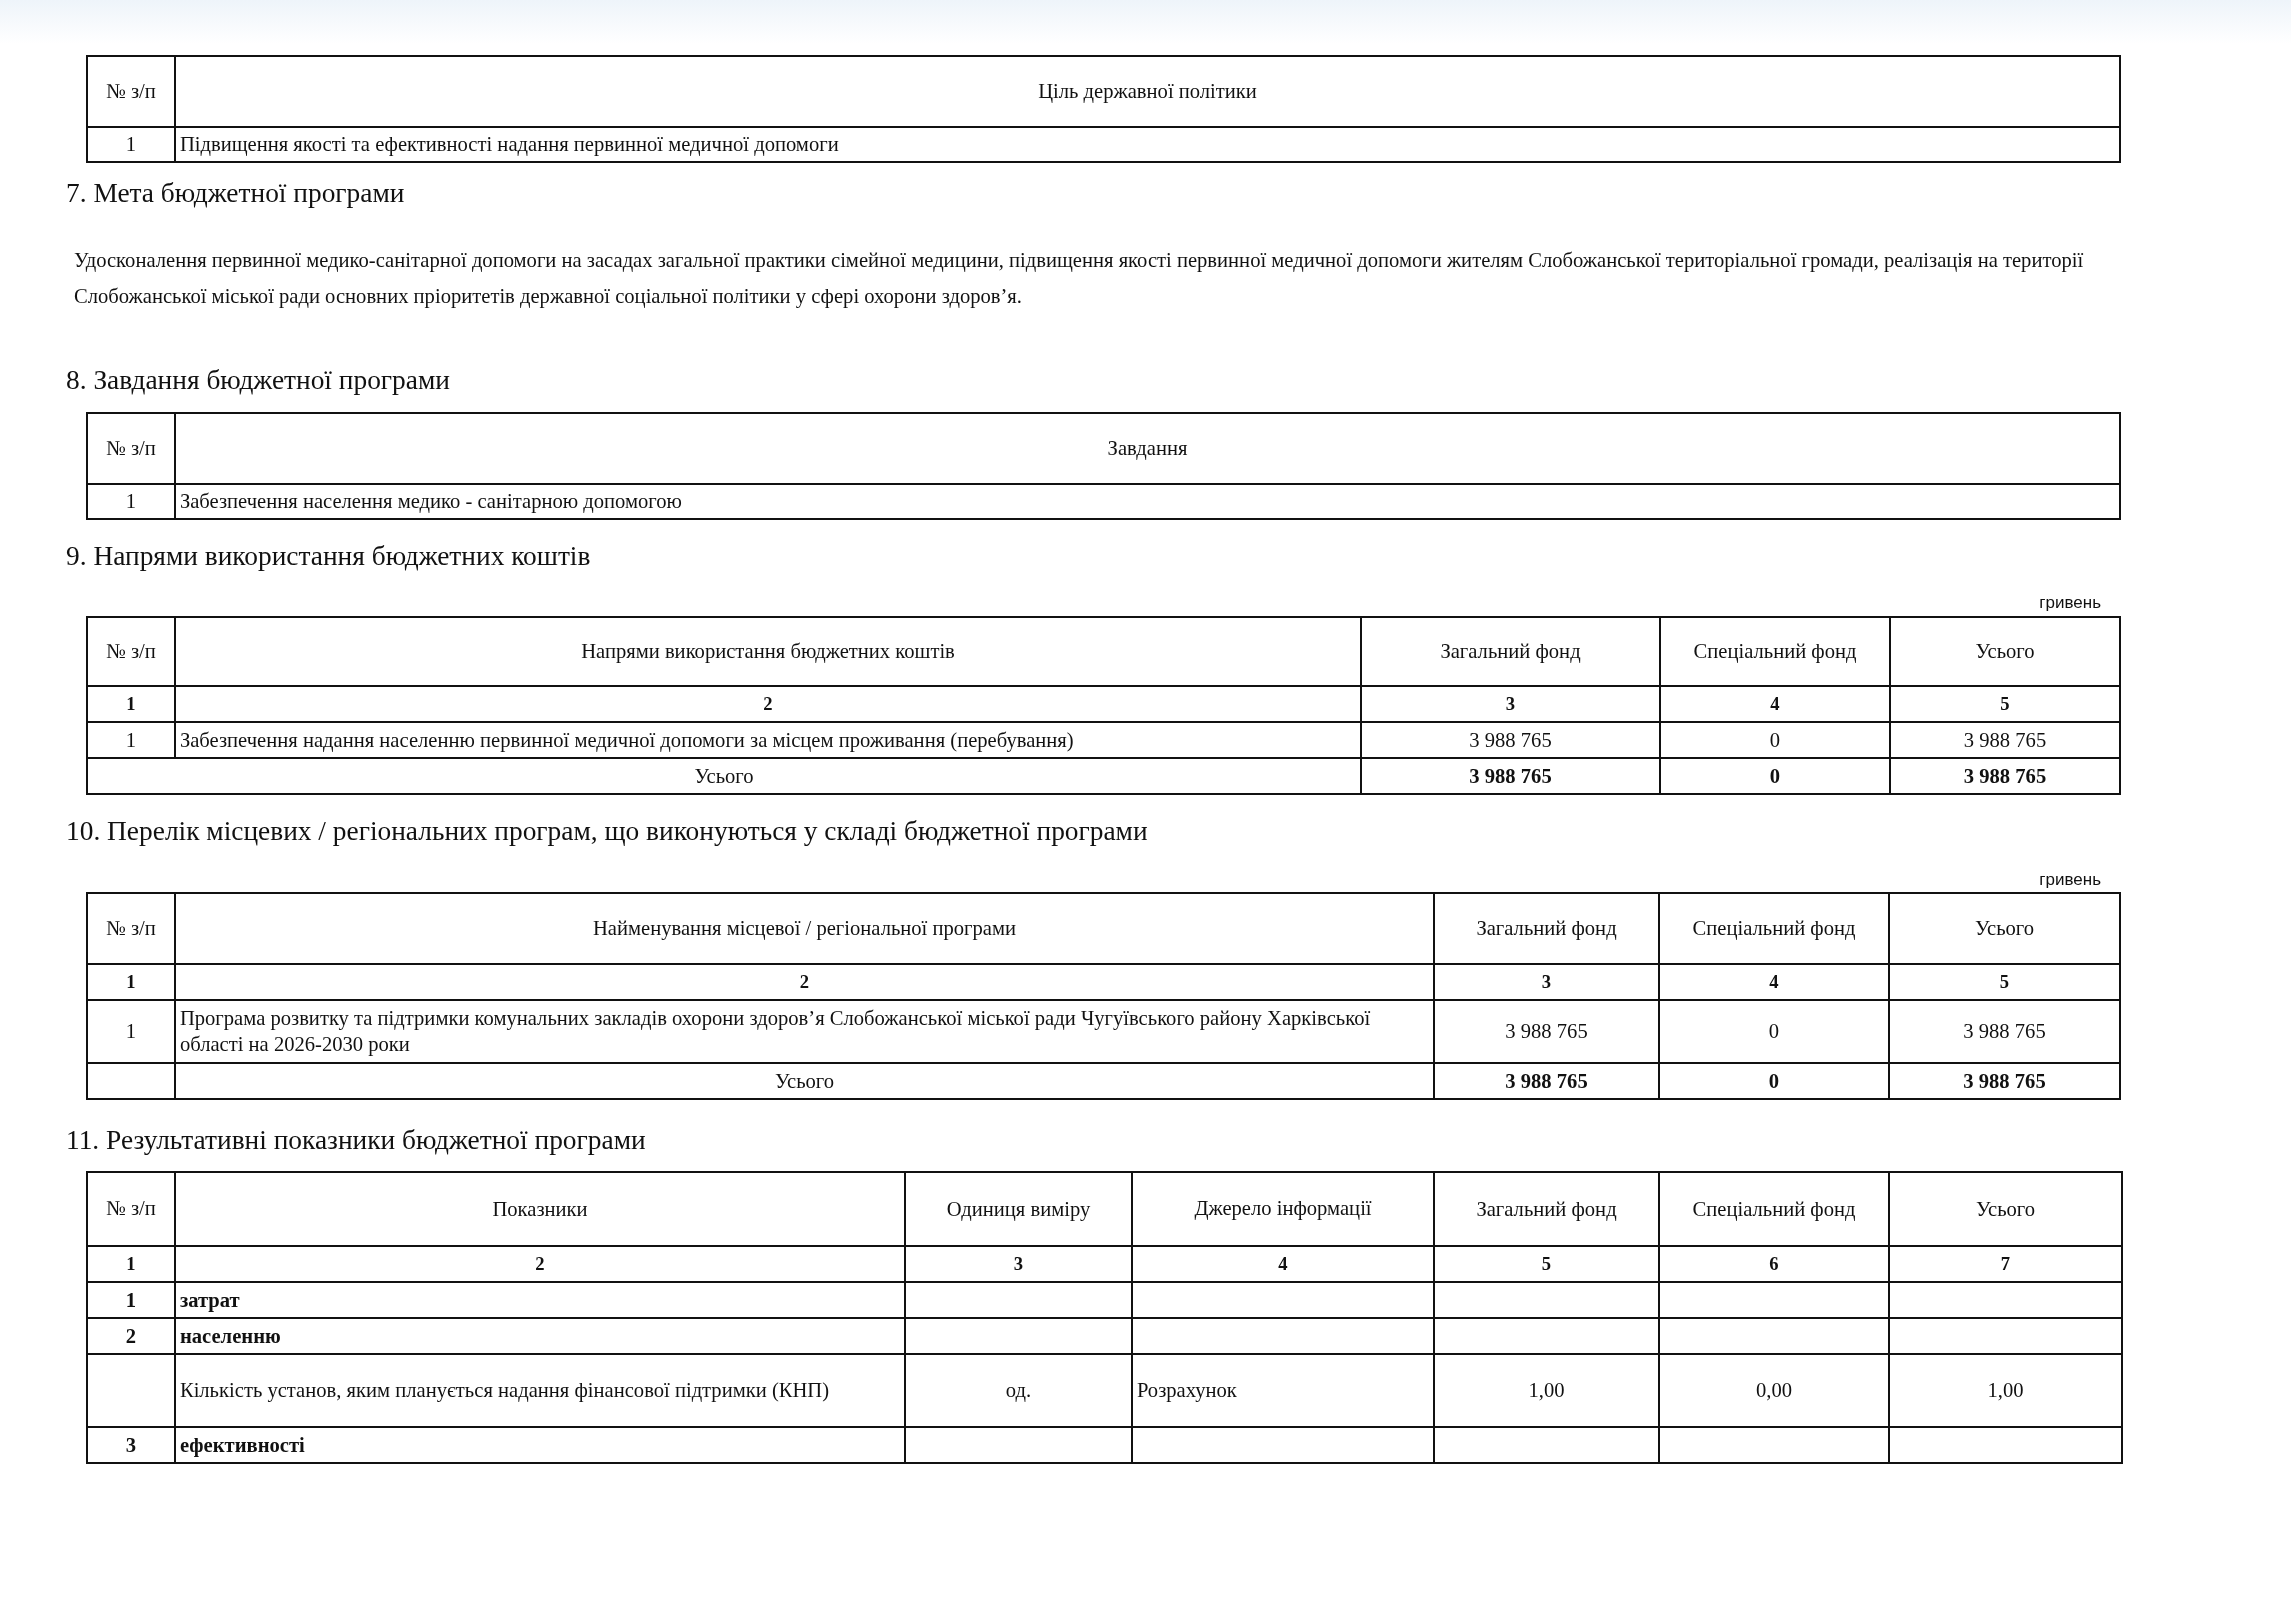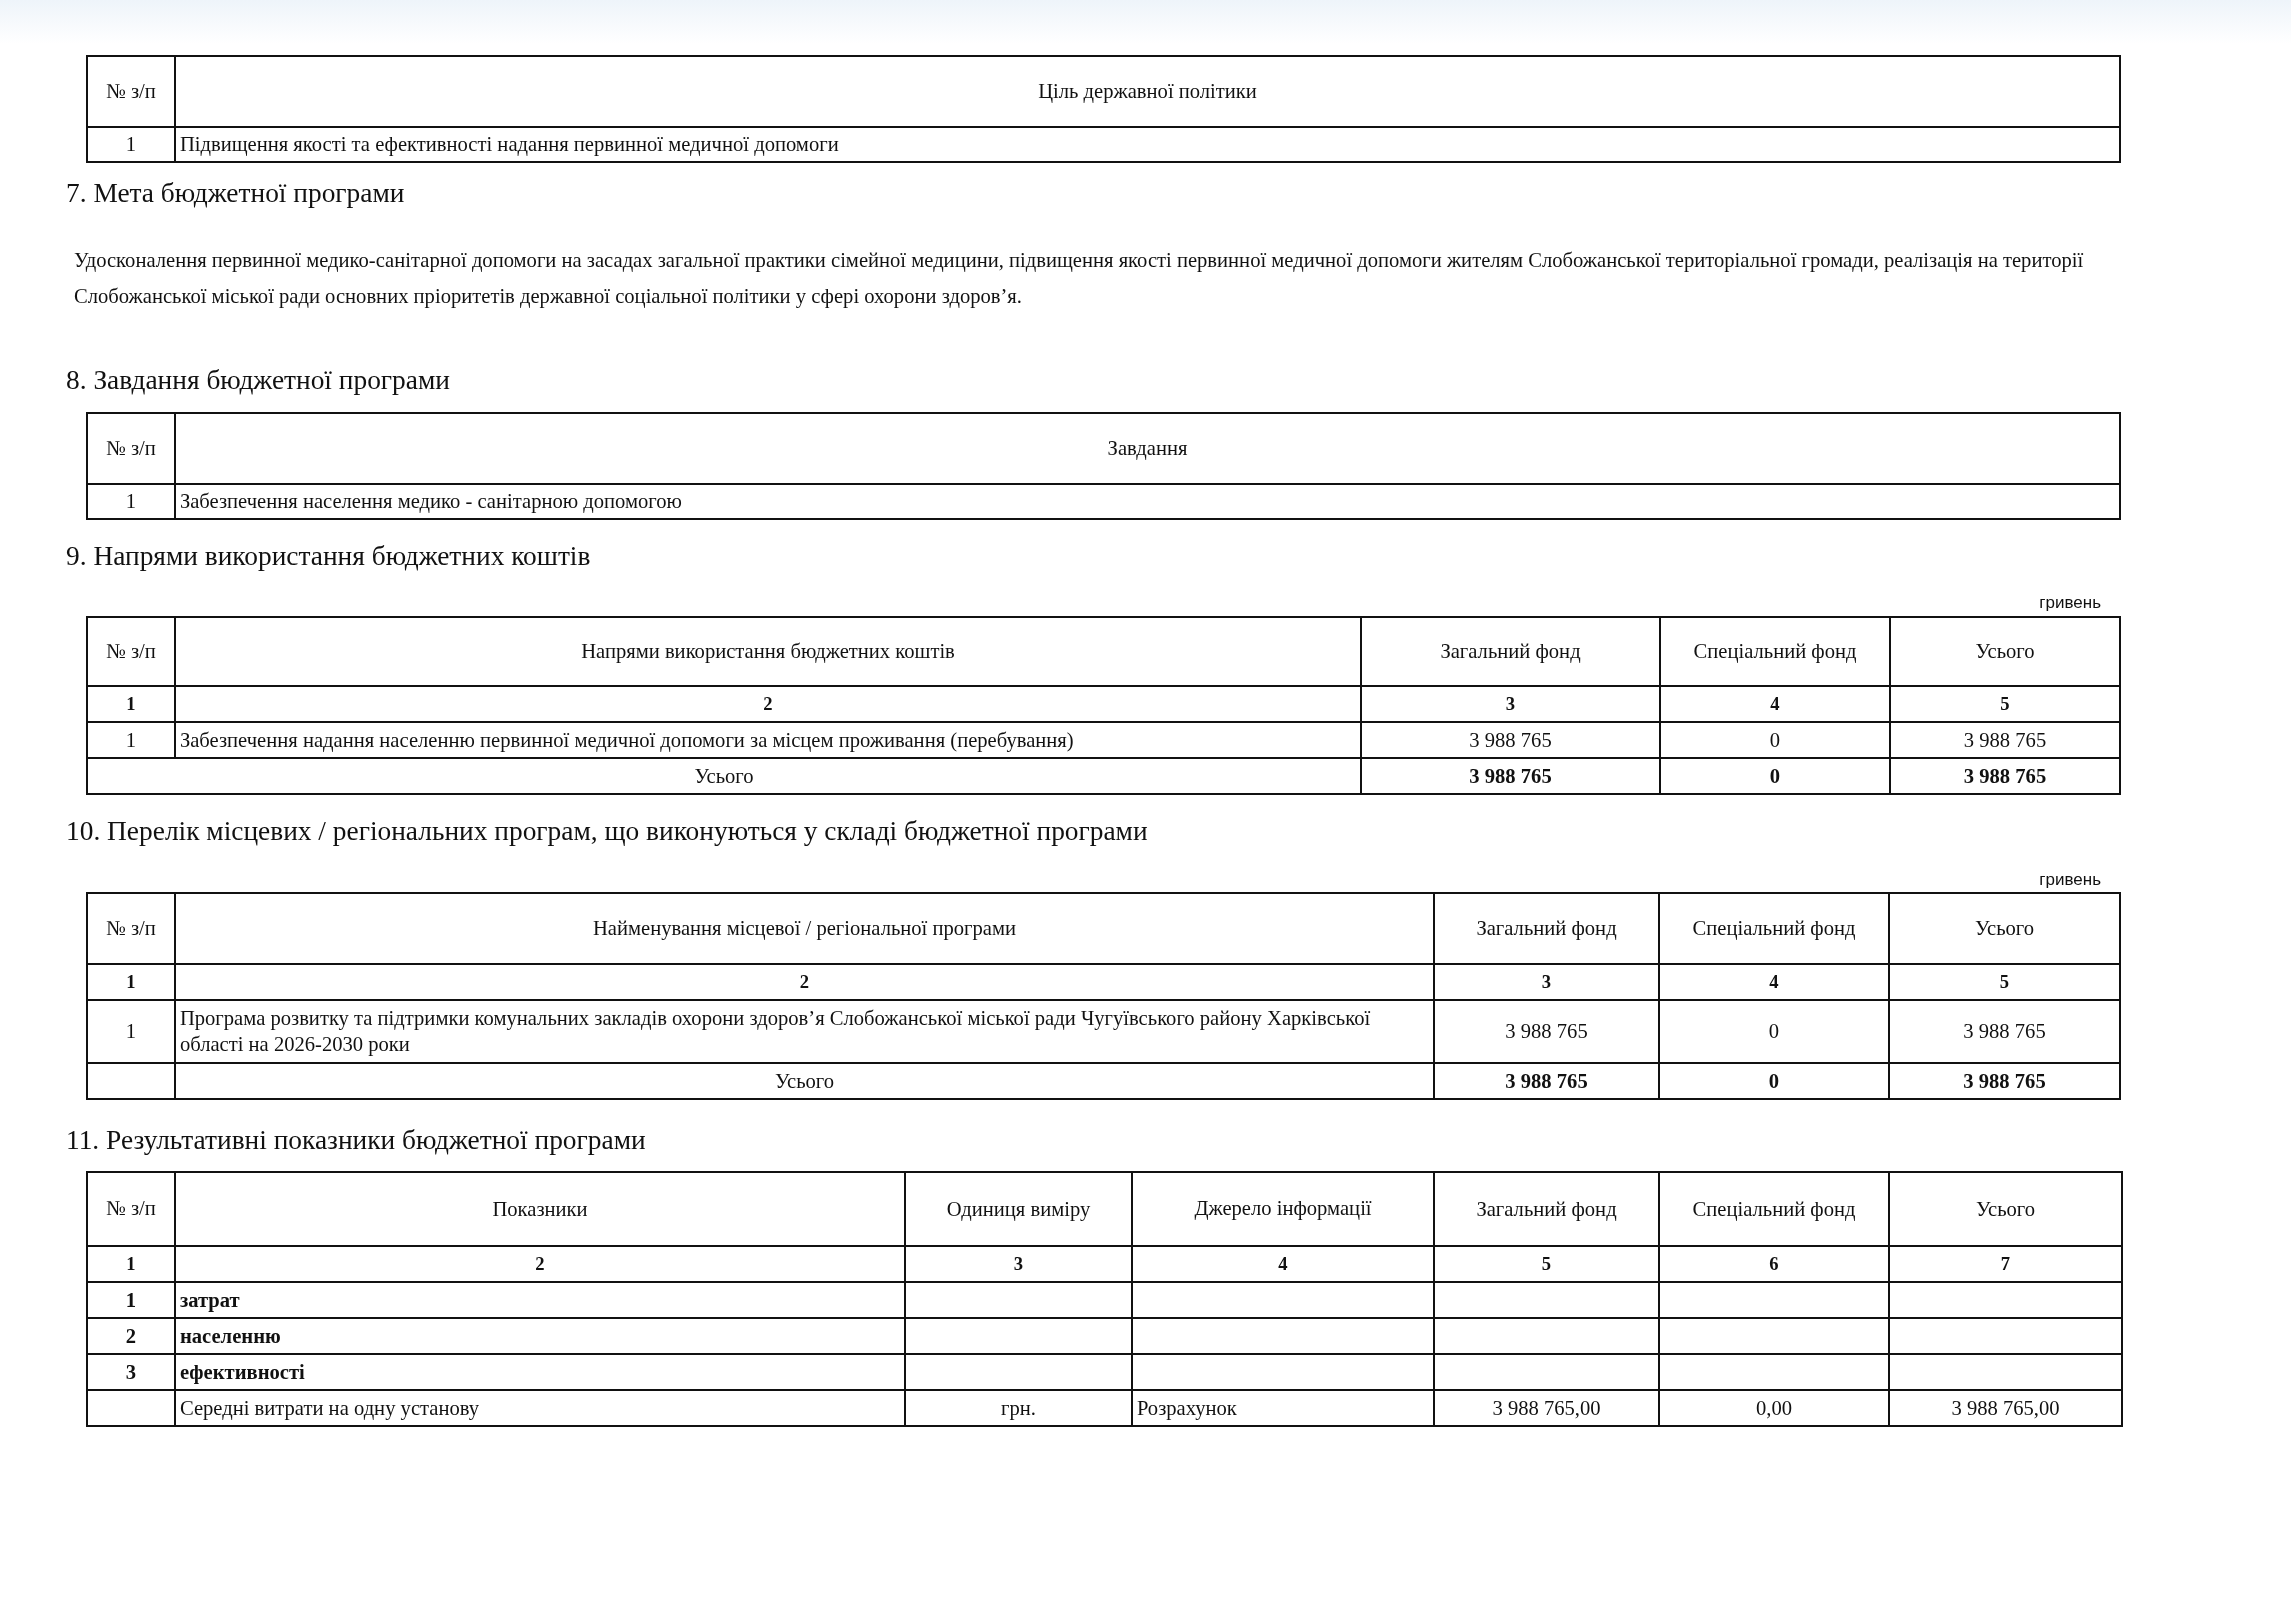--- a/index.html
+++ b/index.html
@@ -188,34 +188,34 @@
 
   <tr style="height:36px">
     <td class="c b">2</td>
     <td class="l b">населенню</td>
     <td></td>
         <td></td>
     <td></td>
         <td></td>
     <td></td>
   </tr>
+  <tr style="height:73px">
+    <td></td>
+    <td class="l nolines">Кількість установ, яким планується надання фінансової підтримки (КНП)</td>
+    <td class="c">од.</td>
+    <td class="l">Розрахунок</td>
+    <td class="r">1,00</td>
+    <td class="r">0,00</td>
+    <td class="r">1,00</td>
+  </tr>
 
   <tr style="height:36px">
     <td class="c b">3</td>
     <td class="l b">ефективності</td>
     <td></td>
         <td></td>
     <td></td>
         <td></td>
     <td></td>
   </tr>
-  <tr style="height:36px">
-    <td></td>
-    <td class="l">Середні витрати на одну установу</td>
-    <td class="c">грн.</td>
-    <td class="l">Розрахунок</td>
-    <td class="r">3 988 765,00</td>
-    <td class="r">0,00</td>
-    <td class="r">3 988 765,00</td>
-  </tr>
 </tbody>
   </table>
 
 
 </body></html>

